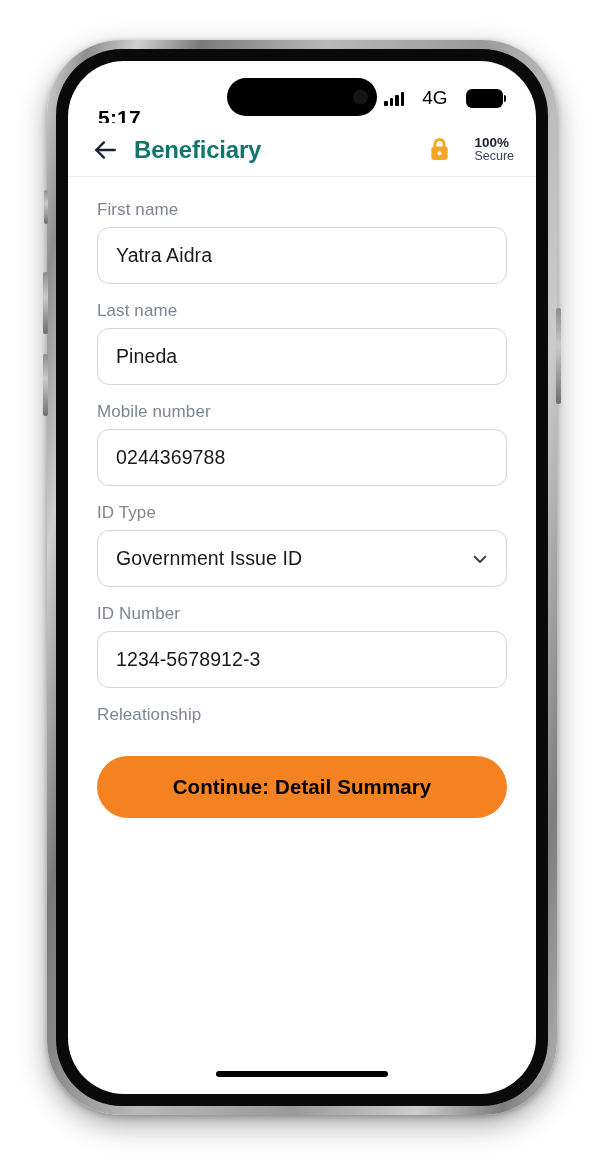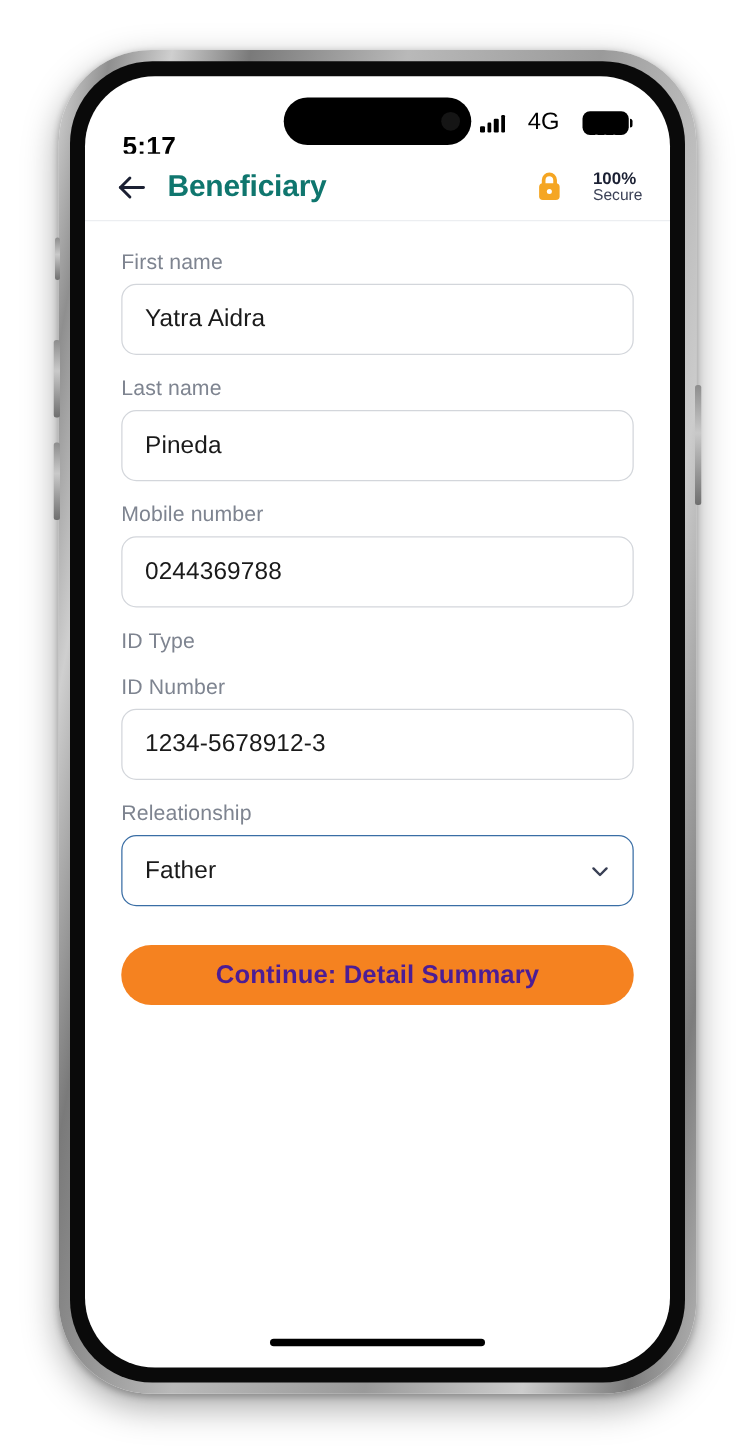--- a/index.html
+++ b/index.html
@@ -251,25 +251,25 @@
     top: 50%;
     transform: translateY(-50%);
     width: 18px;
     height: 18px;
   }
 
   
   #cta-wrap { padding: 14px 29px 0 29px; }
   #cta-button {
     width: 100%;
-    height: 48px;
+    height: 62px;
     background: #f58220;
     border: none;
     border-radius: 31px;
-    color: #4c1d95;
+    color: #000000;
     font-family: "Liberation Sans", sans-serif;
     font-size: 20.5px;
     font-weight: 700;
     letter-spacing: 0.1px;
     cursor: pointer;
   }
 
   
   #home-indicator {
     position: absolute;
@@ -358,39 +358,39 @@
 
         <div class="field-group">
           <span class="field-label">Mobile number</span>
           <div class="field-box">
             <span class="field-value">0244369788</span>
           </div>
         </div>
 
         <div class="field-group">
           <span class="field-label">ID Type</span>
-        </div>
-
-        <div class="field-group">
-          <span class="field-label">ID Number</span>
-          <div class="field-box">
-            <span class="field-value">1234-5678912-3</span>
-          </div>
-        </div>
-
-        <div class="field-group">
-          <span class="field-label">Releationship</span>
-          <div class="field-box focused">
-            <span class="field-value">Father</span>
+          <div class="field-box">
+            <span class="field-value">Government Issue ID</span>
             <svg class="chevron" viewBox="0 0 24 24" fill="none" stroke="#3a4055" stroke-width="2.6" stroke-linecap="round" stroke-linejoin="round">
               <polyline points="5,9 12,16 19,9"></polyline>
             </svg>
           </div>
         </div>
 
+        <div class="field-group">
+          <span class="field-label">ID Number</span>
+          <div class="field-box">
+            <span class="field-value">1234-5678912-3</span>
+          </div>
+        </div>
+
+        <div class="field-group">
+          <span class="field-label">Releationship</span>
+        </div>
+
         <div id="cta-wrap" style="padding-left:0;padding-right:0;">
           <button id="cta-button">Continue: Detail Summary</button>
         </div>
       </div>
 
       <div id="home-indicator"></div>
 
     </div>
   </div>
 </div>

